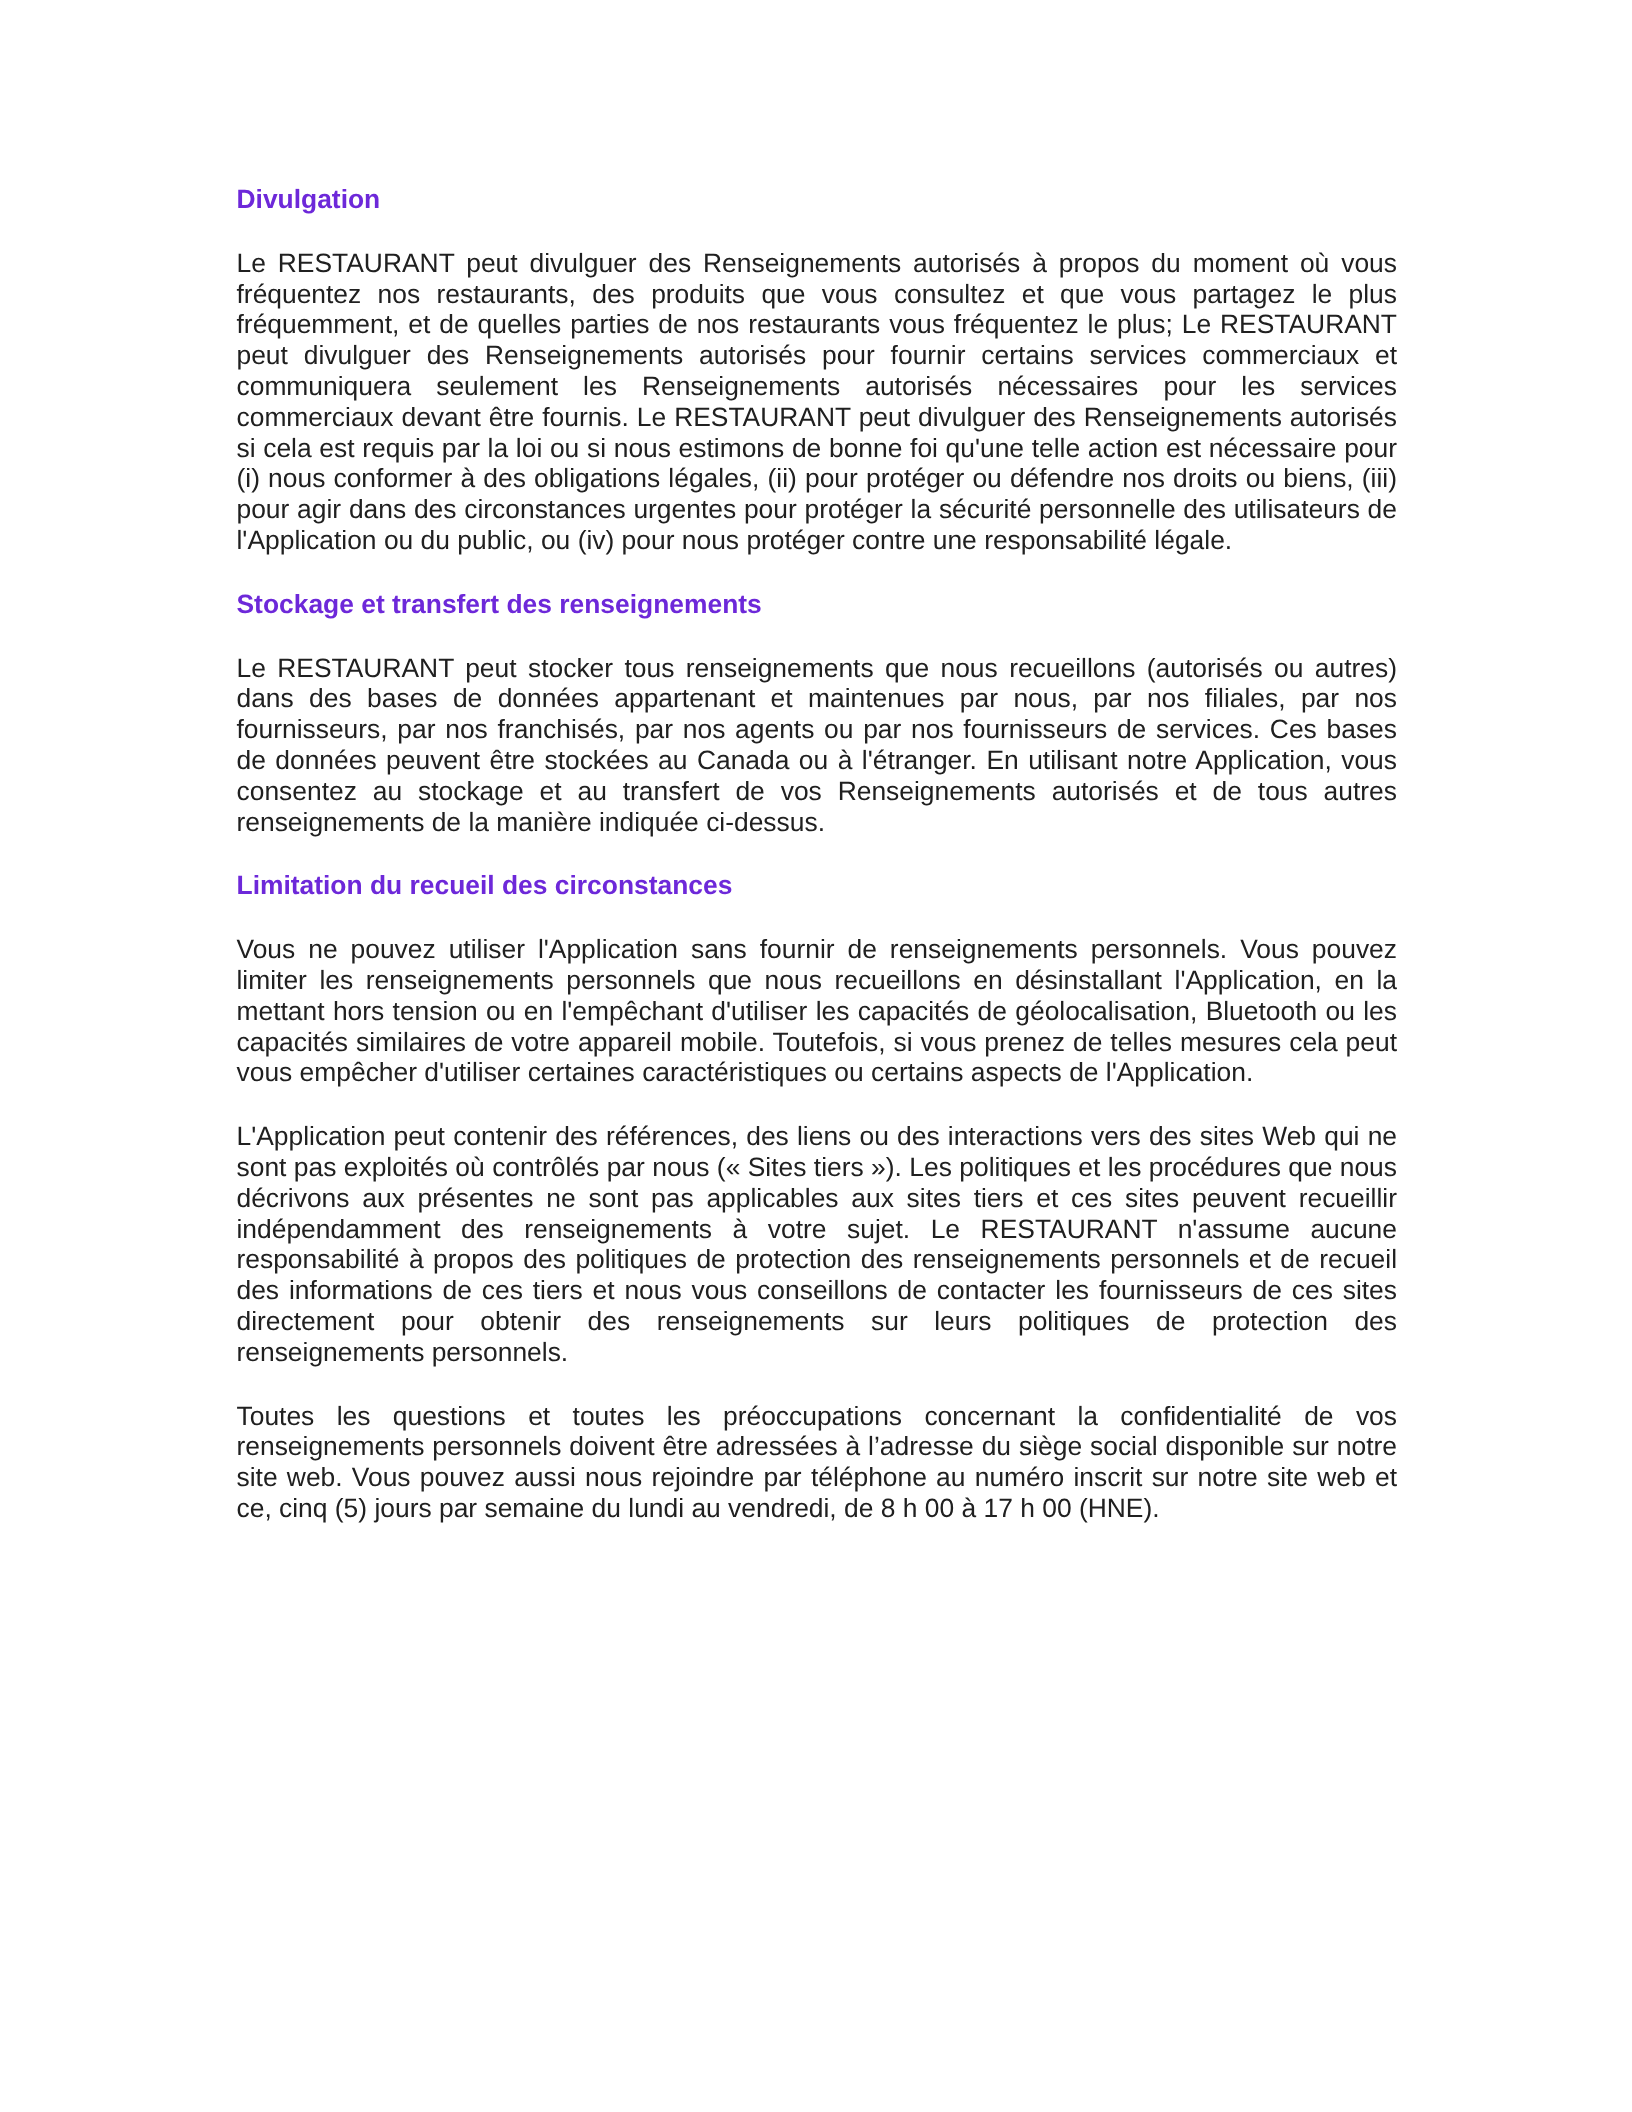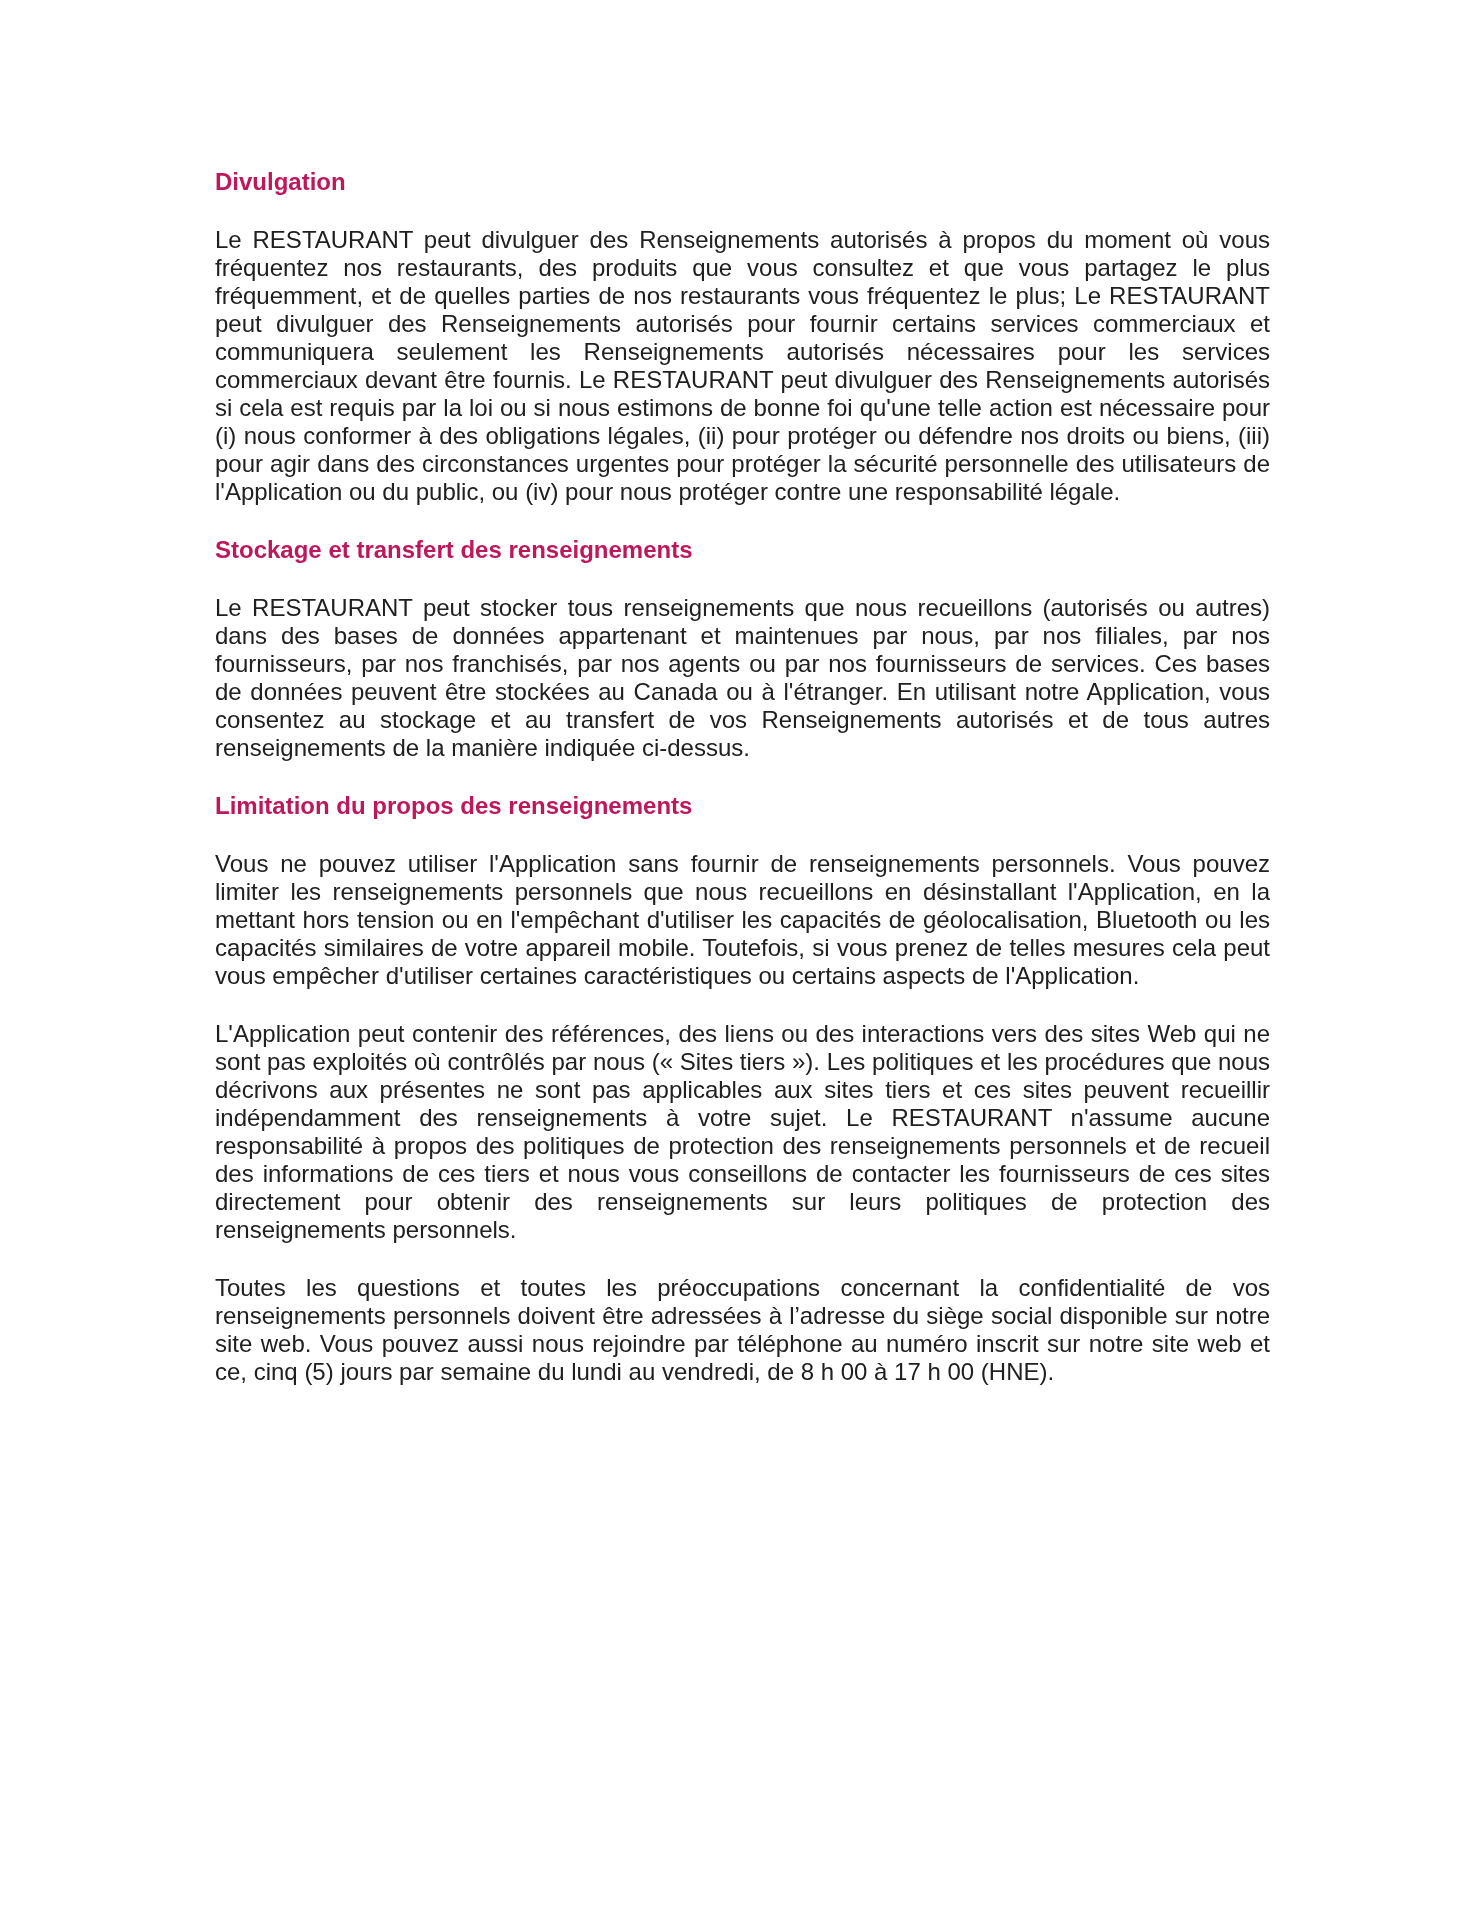--- a/index.html
+++ b/index.html
@@ -18,21 +18,21 @@
     font-size: 24px;
     line-height: 28px;
     color: #202020;
     overflow: hidden;
   }
   .heading {
     font-size: 24px;
     line-height: 28px;
     font-weight: bold;
     margin: 0 0 30px 0;
-    color: #be185d;
+    color: #6d28d9;
     text-align: left;
   }
   .para {
     margin: 0 0 30px 0;
     text-align: justify;
     text-justify: inter-word;
   }
 </style>
 </head>
 <body>
@@ -41,21 +41,21 @@
 
   <h2 class="heading">Divulgation</h2>
 
 
   <p class="para">Le RESTAURANT peut divulguer des Renseignements autorisés à propos du moment où vous fréquentez nos restaurants, des produits que vous consultez et que vous partagez le plus fréquemment, et de quelles parties de nos restaurants vous fréquentez le plus; Le RESTAURANT peut divulguer des Renseignements autorisés pour fournir certains services commerciaux et communiquera seulement les Renseignements autorisés nécessaires pour les services commerciaux devant être fournis. Le RESTAURANT peut divulguer des Renseignements autorisés si cela est requis par la loi ou si nous estimons de bonne foi qu'une telle action est nécessaire pour (i) nous conformer à des obligations légales, (ii) pour protéger ou défendre nos droits ou biens, (iii) pour agir dans des circonstances urgentes pour protéger la sécurité personnelle des utilisateurs de l'Application ou du public, ou (iv) pour nous protéger contre une responsabilité légale.</p>
 
   <h2 class="heading">Stockage et transfert des renseignements</h2>
 
   <p class="para">Le RESTAURANT peut stocker tous renseignements que nous recueillons (autorisés ou autres) dans des bases de données appartenant et maintenues par nous, par nos filiales, par nos fournisseurs, par nos franchisés, par nos agents ou par nos fournisseurs de services. Ces bases de données peuvent être stockées au Canada ou à l'étranger. En utilisant notre Application, vous consentez au stockage et au transfert de vos Renseignements autorisés et de tous autres renseignements de la manière indiquée ci-dessus.</p>
 
-  <h2 class="heading">Limitation du propos des renseignements</h2>
+  <h2 class="heading">Limitation du recueil des circonstances</h2>
 
   <p class="para">Vous ne pouvez utiliser l'Application sans fournir de renseignements personnels. Vous pouvez limiter les renseignements personnels que nous recueillons en désinstallant l'Application, en la mettant hors tension ou en l'empêchant d'utiliser les capacités de géolocalisation, Bluetooth ou les capacités similaires de votre appareil mobile. Toutefois, si vous prenez de telles mesures cela peut vous empêcher d'utiliser certaines caractéristiques ou certains aspects de l'Application.</p>
 
 
   <p class="para">L'Application peut contenir des références, des liens ou des interactions vers des sites Web qui ne sont pas exploités où contrôlés par nous (« Sites tiers »). Les politiques et les procédures que nous décrivons aux présentes ne sont pas applicables aux sites tiers et ces sites peuvent recueillir indépendamment des renseignements à votre sujet. Le RESTAURANT n'assume aucune responsabilité à propos des politiques de protection des renseignements personnels et de recueil des informations de ces tiers et nous vous conseillons de contacter les fournisseurs de ces sites directement pour obtenir des renseignements sur leurs politiques de protection des renseignements personnels.</p>
 
 
   <p class="para">Toutes les questions et toutes les préoccupations concernant la confidentialité de vos renseignements personnels doivent être adressées à l’adresse du siège social disponible sur notre site web. Vous pouvez aussi nous rejoindre par téléphone au numéro inscrit sur notre site web et ce, cinq (5) jours par semaine du lundi au vendredi, de 8 h 00 à 17 h 00 (HNE).</p>
 
 </div>

